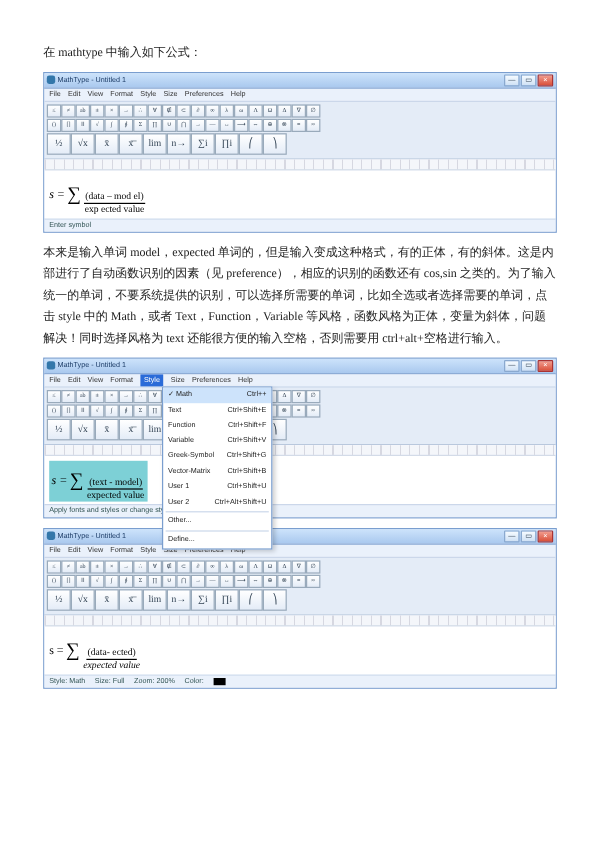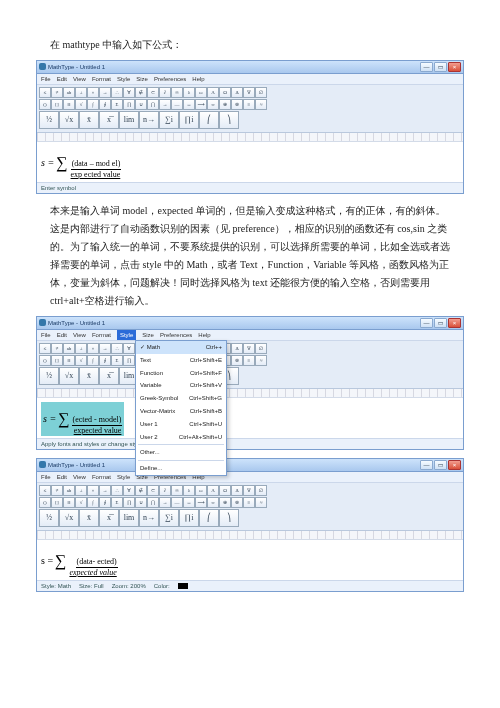--- a/index.html
+++ b/index.html
@@ -1,40 +1,40 @@
 <!DOCTYPE html>
 <html><head>
 <meta charset="utf-8">
 <style>
   body { margin:0; background:#fff; font-family:"SimSun","Songti SC",serif; }
   .page { width:500px; height:708px; box-sizing:border-box; padding:30px 36px 20px 36px; font-size:10px; line-height:1.8; color:#222; }
-  .para { margin:6px 14px; }
+  .para { margin:6px 0; }
   .shot { margin:6px 0 8px 0; }
   .win { border:1px solid #7a9ecf; background:#e9eef7; }
   .titlebar { height:12px; background:linear-gradient(#cde3fb,#a9c8ee); border-bottom:1px solid #7a9ecf; display:flex; align-items:center; justify-content:space-between; padding:0 2px; font-size:6px; font-family:Tahoma,sans-serif; color:#1b3b66; }
   .title-left { display:flex; align-items:center; gap:2px; }
   .app-ico { width:7px; height:7px; background:#37a; border-radius:2px; }
   .wbtns { display:flex; gap:1px; }
   .wbtn { width:11px; height:8px; background:linear-gradient(#f6fbff,#cfe1f5); border:1px solid #8aa9cf; border-radius:1px; display:flex; align-items:center; justify-content:center; font-size:6px; color:#345; }
   .wbtn.close { background:linear-gradient(#f29d8f,#d9503a); color:#fff; border-color:#a33; }
   .menubar { height:10px; background:#eaf1fb; display:flex; gap:6px; padding:0 4px; font-size:6px; font-family:Tahoma,sans-serif; color:#333; align-items:center; border-bottom:1px solid #cbd7ea; }
   .toolbars { background:#e4ecf7; padding:2px; border-bottom:1px solid #b9c8dd; }
   .row { display:flex; gap:0px; margin-bottom:1px; }
   .cell { width:10px; height:9px; border:1px solid #9ab; background:linear-gradient(#fff,#e4ecf7); font-size:5px; color:#345; display:flex; align-items:center; justify-content:center; font-family:"Times New Roman",serif; }
   .cell.big { width:18px; height:16px; font-size:8px; }
   .workspace { background:#fff; position:relative; }
   .ruler-h { height:8px; background:#f4f6fa; border-bottom:1px solid #d3dbe8; position:relative; }
   .ruler-h::before { content:""; position:absolute; left:0; right:0; top:0; bottom:0; background:repeating-linear-gradient(90deg,#aab 0 1px,transparent 1px 8px); opacity:.4; }
   .formula-area { padding:4px 4px 2px 4px; font-family:"Times New Roman",serif; font-size:10px; color:#000; height:34px; display:flex; align-items:center; }
   .statusbar { height:10px; background:#eaf1fb; border-top:1px solid #cbd7ea; font-size:6px; font-family:Tahoma,sans-serif; color:#355; display:flex; align-items:center; gap:8px; padding:0 4px; }
   .eq { display:flex; align-items:center; gap:2px; }
   .sigma { font-size:16px; line-height:1; }
-  .frac { display:inline-flex; flex-direction:column; align-items:flex-end; font-size:8px; line-height:1.15;margin-top:12px; }
+  .frac { display:inline-flex; flex-direction:column; align-items:center; font-size:8px; line-height:1.15;margin-top:12px; }
   .frac .top { border-bottom:1px solid #000; padding:0 1px; white-space:nowrap; }
-  .frac .bot { padding:0 1px; white-space:nowrap;text-decoration:underline; }
+  .frac .bot { padding:0 1px; white-space:nowrap; }
   .it { font-style:italic; }
   .hlwrap { background:#7dd0d6; padding:1px 2px; display:inline-block; }
   .dropdown { position:absolute; top:10px; left:98px; width:90px; background:#fff; border:1px solid #7a9ecf; box-shadow:2px 2px 4px rgba(0,0,0,.2); font-size:6px; font-family:Tahoma,sans-serif; color:#222; z-index:5; }
   .dd-item { display:flex; justify-content:space-between; padding:1px 4px; }
   .dd-item:first-child { background:#cde3fb; }
   .dd-sep { border-top:1px solid #cbd7ea; margin:1px 2px; }
   .style-hl { background:#2a6bd8; color:#fff; padding:0 3px; }
 </style>
 </head>
 <body>
@@ -267,21 +267,21 @@
           </div>
         </div>
       <div class="workspace">
         <div class="ruler-h"></div>
         <div class="formula-area">
           <span class="hlwrap">
             <span class="eq">
               <span class="it">s =</span>
               <span class="sigma">∑</span>
               <span class="frac">
-                  <span class="top">(ected - model)</span>
+                  <span class="top">(text - model)</span>
                   <span class="bot">expected value</span>
                 </span>
             </span>
           </span>
         </div>
       </div>
       <div class="statusbar">
           <span>Apply fonts and styles or change style definitions</span>
         </div>
     </div>

